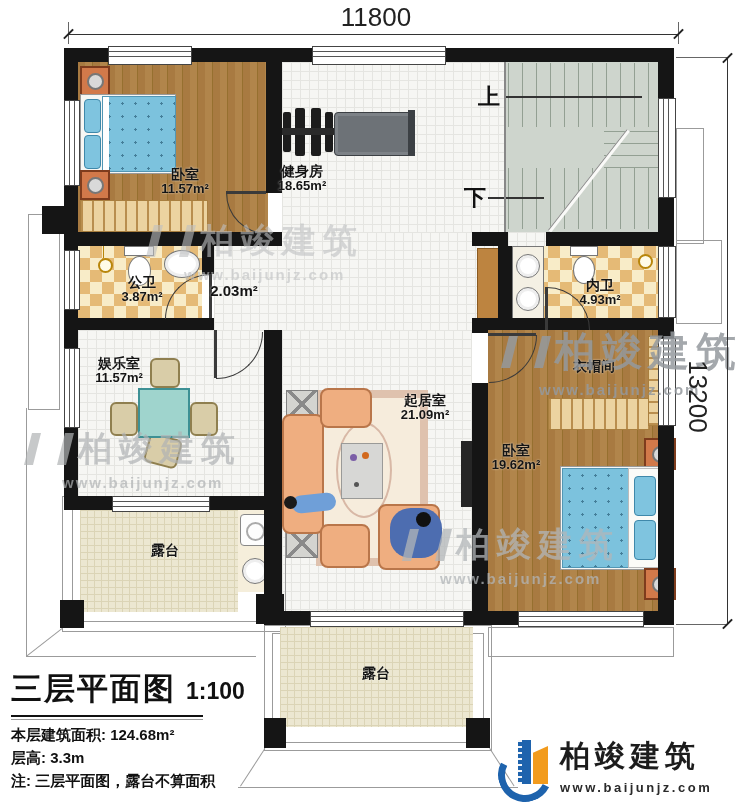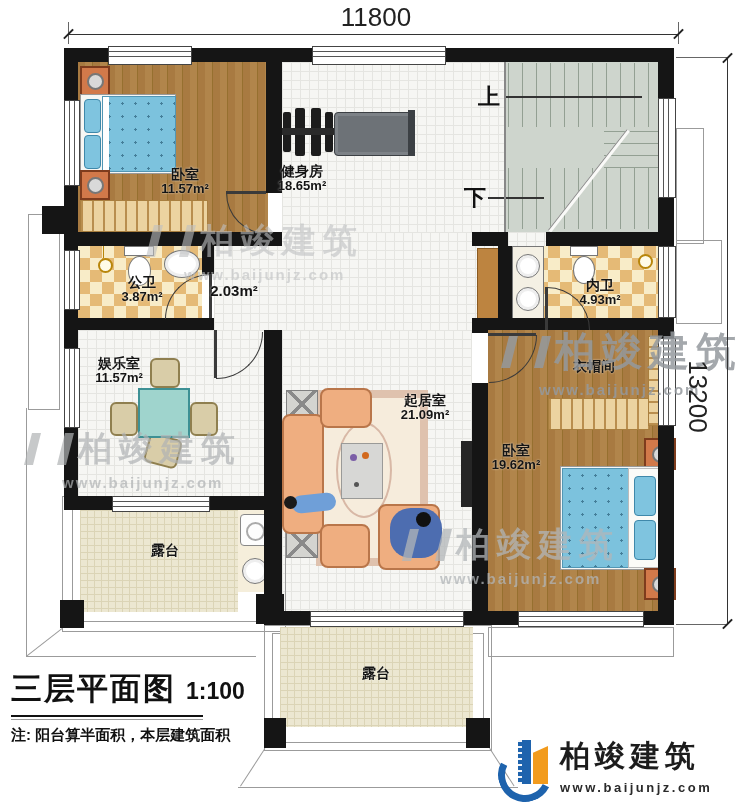--- a/index.html
+++ b/index.html
@@ -314,21 +314,23 @@
   <div class="tick" style="left:721px;top:57px;"></div>
   <div class="tick" style="left:721px;top:623px;"></div>
   <div class="abs dimtxt" style="left:647px;top:381px;width:100px;transform:rotate(90deg);">13200</div>
 
   <div class="abs" style="left:11px;top:660px;width:320px;margin-top:8px;">
     <div>
       <span class="tb-title">三层平面图</span><span class="tb-scale">1:100</span>
     </div>
     <div style="width:192px;height:2px;background:#111;margin-top:5px;"></div>
     <div style="width:192px;height:1px;background:#999;margin-top:2px;margin-bottom:6px;"></div>
-    <div class="tb-line" style="margin-top:4px;">注: 阳台算半面积，本层建筑面积</div>
+    <div class="tb-line" style="margin-top:2px;">本层建筑面积: 124.68m²</div>
+    <div class="tb-line" style="margin-top:4px;">层高: 3.3m</div>
+    <div class="tb-line" style="margin-top:4px;">注: 三层平面图，露台不算面积</div>
   </div>
 
   <div class="abs" style="left:498px;top:734px;width:240px;height:62px;">
     <div class="abs" style="left:0;top:4px;width:56px;height:56px;">
       <span class="abs" style="left:0;top:10px;width:40px;height:40px;border-radius:50%;border:7px solid transparent;border-left-color:#1e63ad;border-bottom-color:#1e63ad;transform:rotate(-18deg);"></span>
       <span class="abs" style="left:20px;top:2px;width:13px;height:44px;background-color:#1e63ad;background-image:repeating-linear-gradient(0deg,rgba(255,255,255,.95) 0 2px,transparent 2px 6px);background-size:4px 100%;background-repeat:no-repeat;"></span>
       <span class="abs" style="left:35px;top:8px;width:15px;height:38px;background:#f29b1d;clip-path:polygon(0 18%,100% 0,100% 100%,0 100%);"></span>
     </div>
     <div class="abs" style="left:62px;top:2px;">
       <div class="logo-name">柏竣建筑</div>

